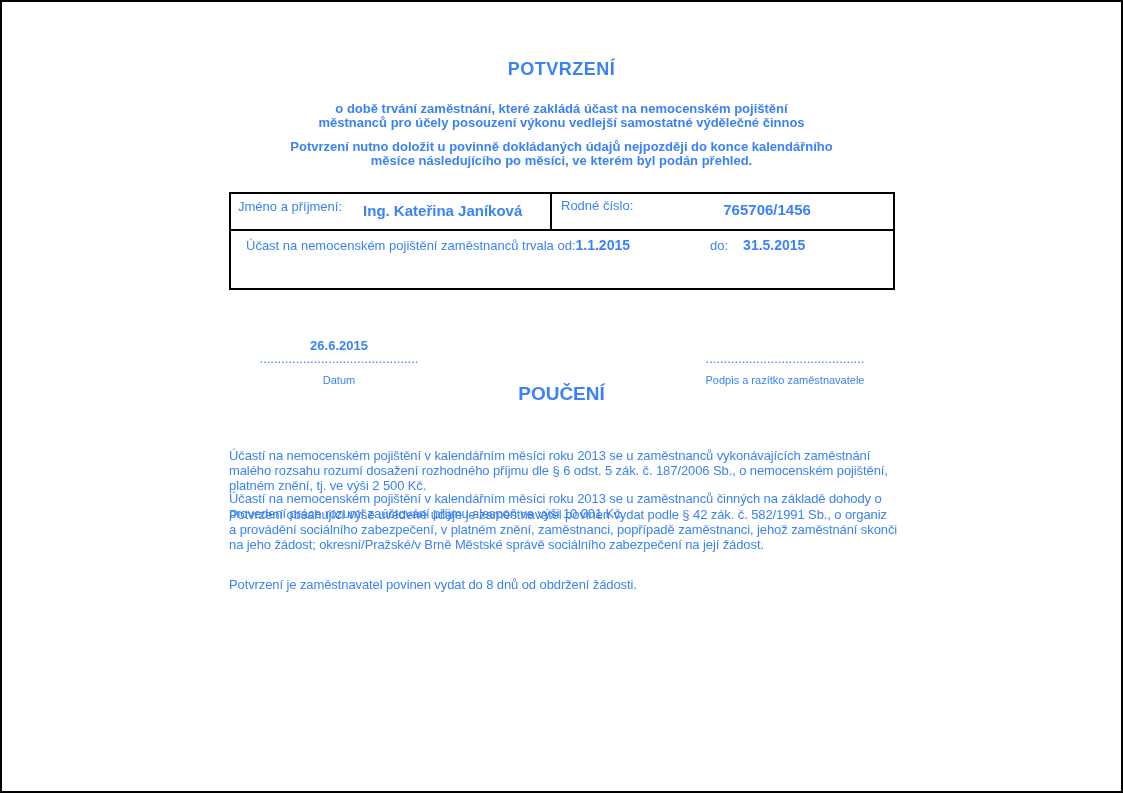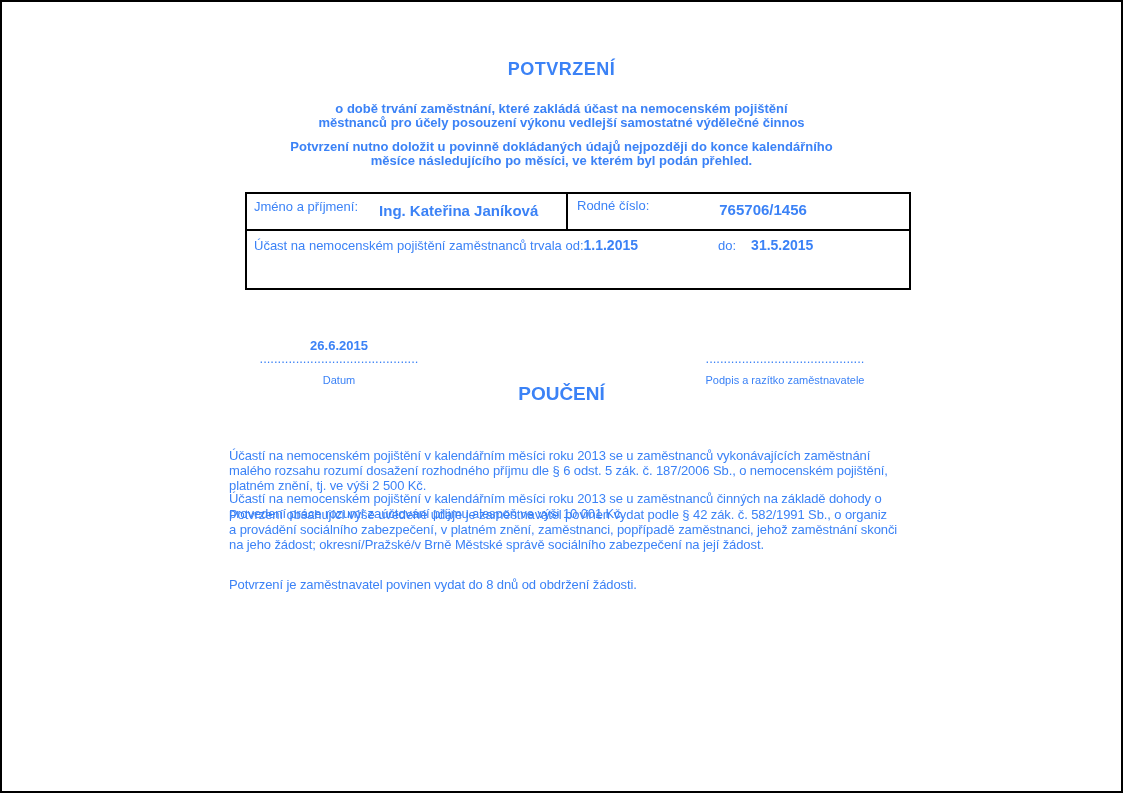--- a/index.html
+++ b/index.html
@@ -13,32 +13,32 @@
     color: #3b82f6;
     overflow: hidden;
   }
   .centered { position: absolute; left: 0; width: 100%; text-align: center; white-space: pre-line; }
   .doc-title   { top: 57px;  font-size: 18px; font-weight: bold; letter-spacing: 0.5px; }
   .doc-year    { top: 81px;  font-size: 13px; font-weight: bold; }
   .doc-subtitle{ top: 100px; font-size: 13px; font-weight: bold; line-height: 14px; }
   .doc-notice  { top: 138px; font-size: 13px; font-weight: bold; line-height: 14px; }
 
   .info-box {
-    position: absolute; left: 243px; top: 190px;
+    position: absolute; left: 227px; top: 190px;
     width: 666px; height: 98px;
     border: 2px solid #000000; box-sizing: border-box;
   }
   .info-row-top { display: flex; height: 37px; border-bottom: 2px solid #000000; box-sizing: border-box; }
   .cell-name { width: 321px; border-right: 2px solid #000000; box-sizing: border-box; padding: 5px 0 0 7px; display: flex; align-items: flex-start; }
   .cell-rc   { flex: 1; padding: 4px 0 0 9px; display: flex; align-items: flex-start; }
   .field-label { font-size: 13px; }
   .field-value-lg { font-size: 15px; font-weight: bold; }
   .cell-name .field-value-lg { margin-left: 21px; margin-top: 3px; }
-  .cell-rc   .field-value-lg { margin-left: 70px; margin-top: 3px; }
-  .info-row-bottom { padding: 6px 12px 0 7px; font-size: 13px; white-space: nowrap; }
+  .cell-rc   .field-value-lg { margin-left: 90px; margin-top: 3px; }
+  .info-row-bottom { padding: 6px 12px 0 7px; font-size: 13px; white-space: nowrap; margin-left: 8px; }
   .field-value-md { font-size: 14px; font-weight: bold; }
   .to-label { margin-left: 80px; }
   .to-value { margin-left: 15px; }
 
   .sign-block { position: absolute; top: 336px; width: 160px; display: flex; flex-direction: column; align-items: center; }
   .sign-left  { left: 257px; }
   .sign-right { left: 703px; }
   .sign-date  { height: 16px; font-size: 13px; font-weight: bold; white-space: nowrap; }
   .dotted-line { font-size: 13px; line-height: 9px; height: 10px; white-space: nowrap; overflow: hidden; width: 162px; text-align: center; }
   .sign-caption { margin-top: 10px; font-size: 11px; white-space: nowrap; }

